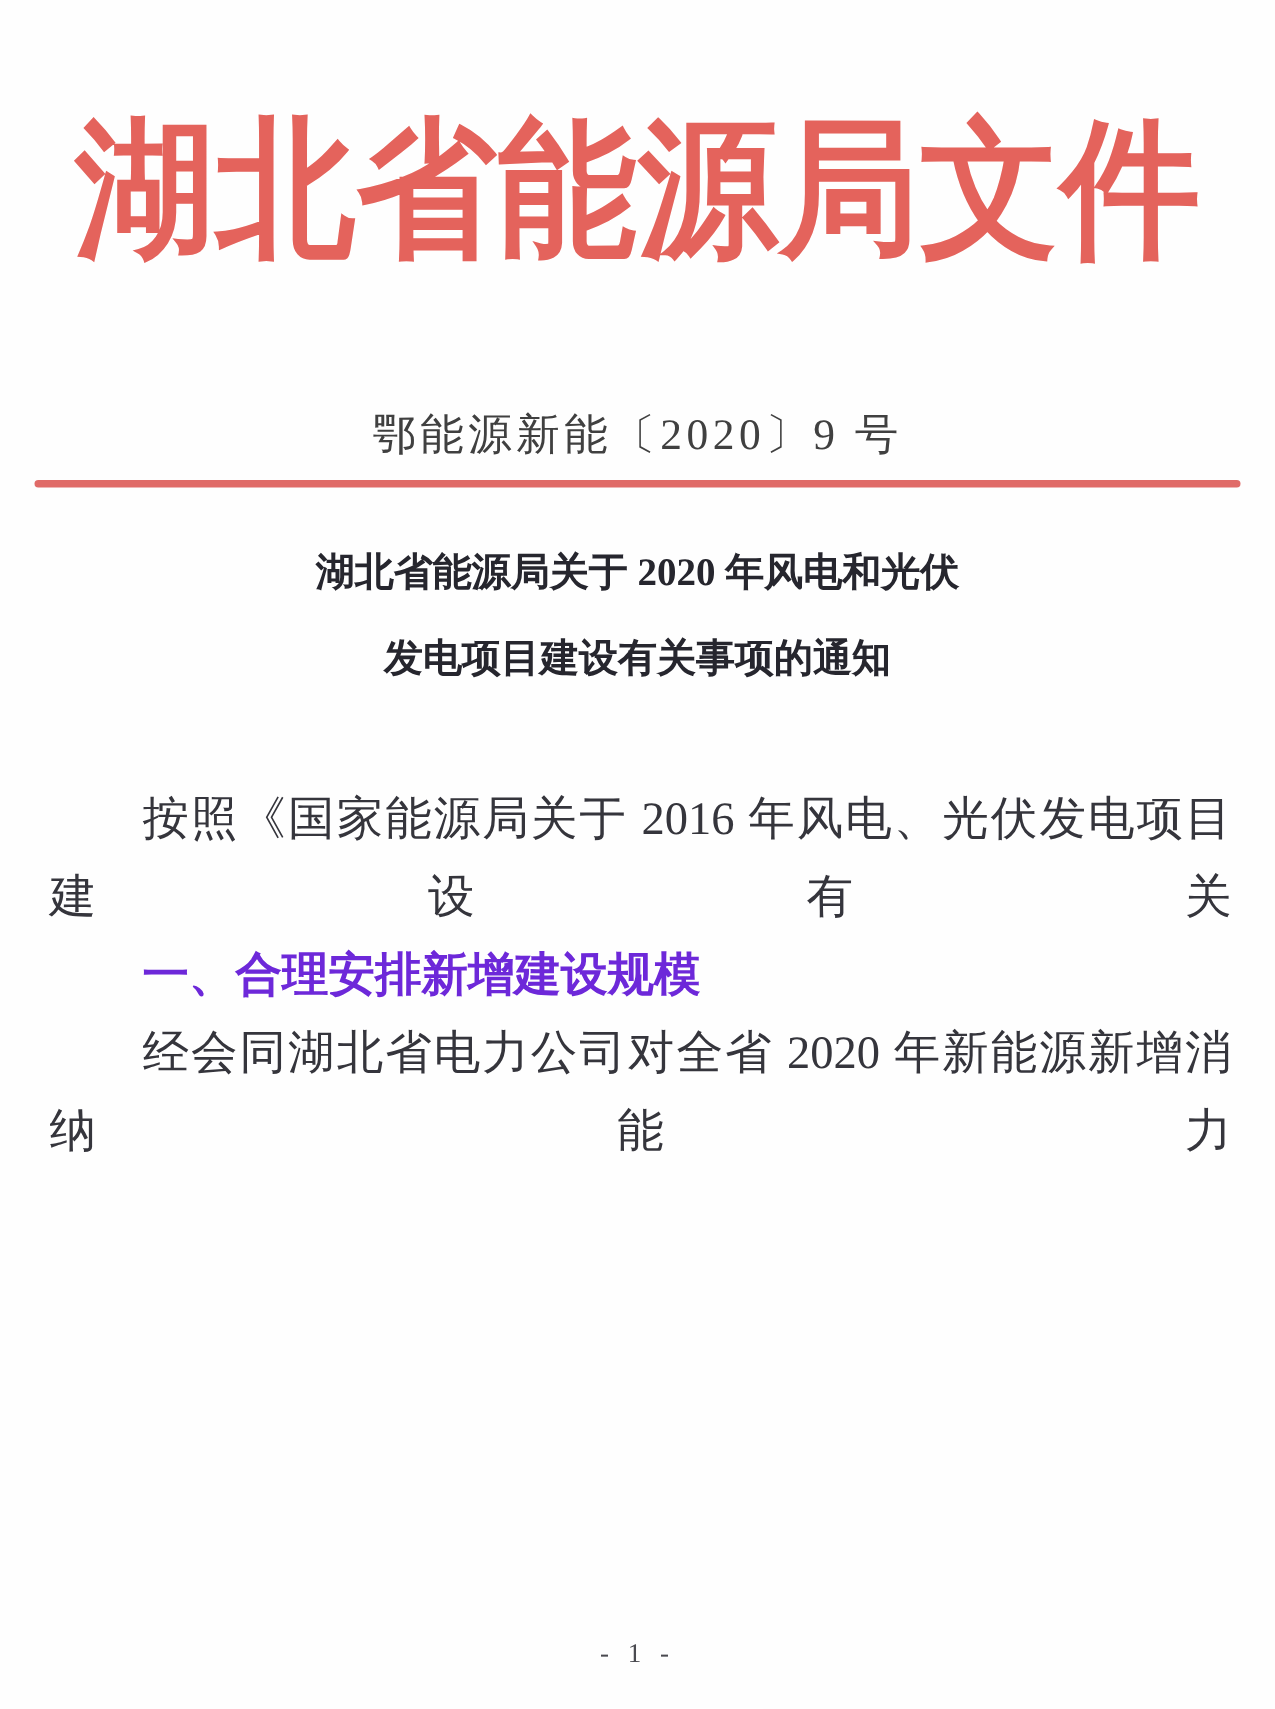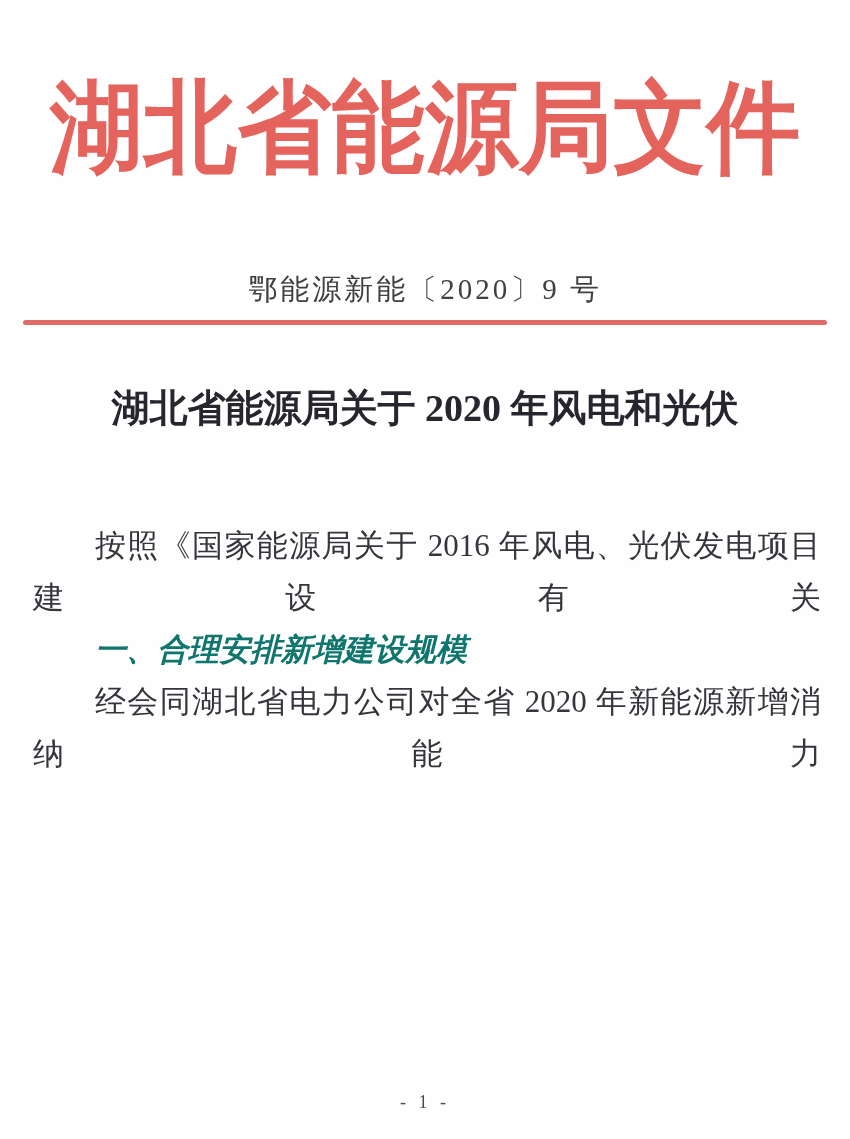--- a/index.html
+++ b/index.html
@@ -50,25 +50,25 @@
     top: 320px;
     left: 23px;
     width: 804px;
     height: 5px;
     background: #e06b68;
     border-radius: 3px;
   }
   
   .doc-title {
     position: absolute;
-    top: 380px;
+    top: 353px;
     left: 0;
     width: 100%;
     text-align: center;
-    font-size: 38px;
+    font-size: 26px;
     font-weight: bold;
     color: #26262e;
     line-height: 57px;
   }
   
   .body-text {
     position: absolute;
     top: 520px;
     left: 33px;
     width: 788px;
@@ -83,22 +83,21 @@
   }
   .line.wrap { white-space: normal; }
   .line.short {
     text-align-last: left;
     white-space: normal;
   }
   .line.indent { text-indent: 2em; }
   .line.heading {
     font-family: "Liberation Sans", "DejaVu Sans", sans-serif;
     font-weight: bold;
-    color: #0f766e;
-    font-style: italic;
+    color: #6d28d9;
   }
   
   .page-number {
     position: absolute;
     top: 1092px;
     left: 0;
     width: 100%;
     text-align: center;
     font-size: 18px;
     color: #4a4a50;
@@ -112,20 +111,21 @@
 <div class="page">
 
   <div class="banner">湖北省能源局文件</div>
 
   <div class="doc-number">鄂能源新能〔2020〕9 号</div>
 
   <div class="red-rule"></div>
 
   <div class="doc-title">
     <div>湖北省能源局关于 2020 年风电和光伏</div>
+    <div>发电项目建设有关事项的通知</div>
   </div>
 
   <div class="body-text">
     <div class="line wrap indent">按照《国家能源局关于 2016 年风电、光伏发电项目建设有关</div>
     <div class="line short indent heading">一、合理安排新增建设规模</div>
     <div class="line wrap indent">经会同湖北省电力公司对全省 2020 年新能源新增消纳能力</div>
 
   </div>
 
   <div class="page-number">- 1 -</div>

